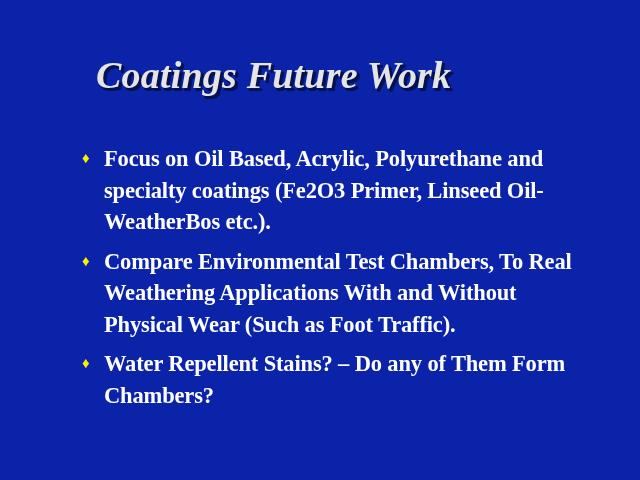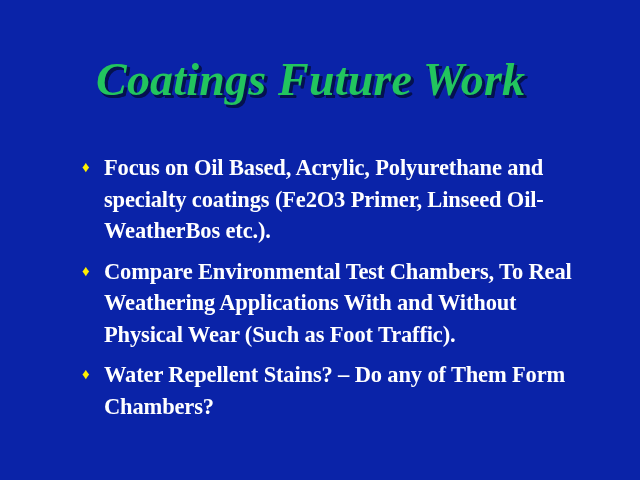--- a/index.html
+++ b/index.html
@@ -20,24 +20,24 @@
     height: 480px;
     background: #0A23A8;
     box-sizing: border-box;
   }
 
   .slide-title {
     position: absolute;
     left: 96px;
     top: 56px;
     font-family: "Liberation Serif", "DejaVu Serif", serif;
-    font-size: 46px;
+    font-size: 38px;
     font-weight: bold;
     font-style: italic;
-    color: #22c55e;
+    color: #e5e5e5;
     letter-spacing: 0.2px;
     white-space: nowrap;
     text-shadow:
        2px 2px 0 #05124f,
        3px 3px 0 #05124f,
        2px 3px 0 #05124f,
        3px 2px 0 #05124f;
     line-height: 1.05;
     text-align: right;
   }
@@ -72,21 +72,20 @@
     width: 14px;
     height: 31.5px;
     line-height: 31.5px;
     color: #FFF000;
     font-size: 15px;
     text-align: left;
   }
 
   .bullet-text {
     display: block;
-    margin-top: 9px;
   }
 </style>
 </head>
 <body>
 
 <div class="slide">
 
   <div class="slide-title">Coatings Future Work</div>
 
   <div class="body-block">

